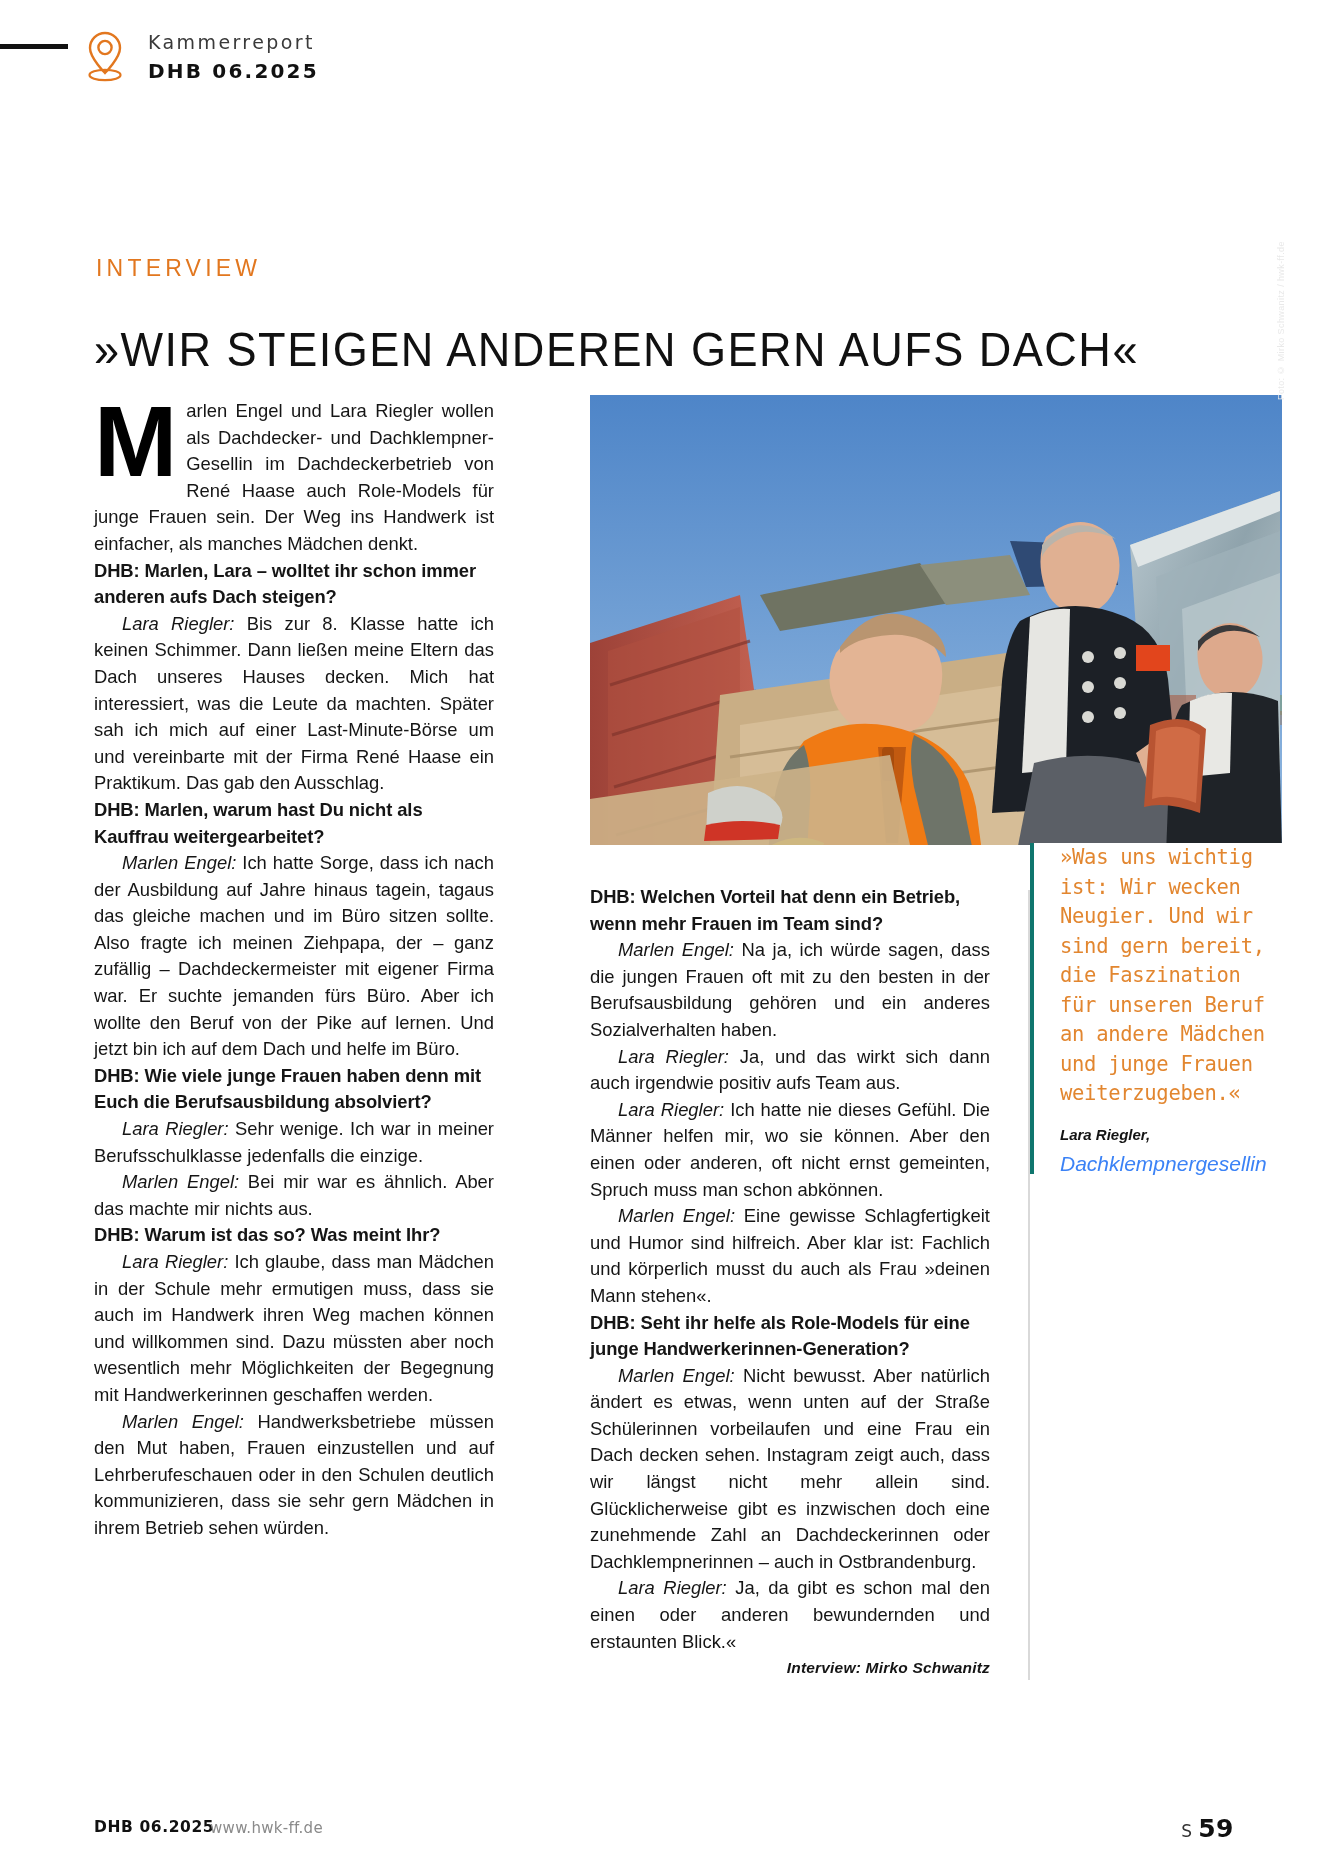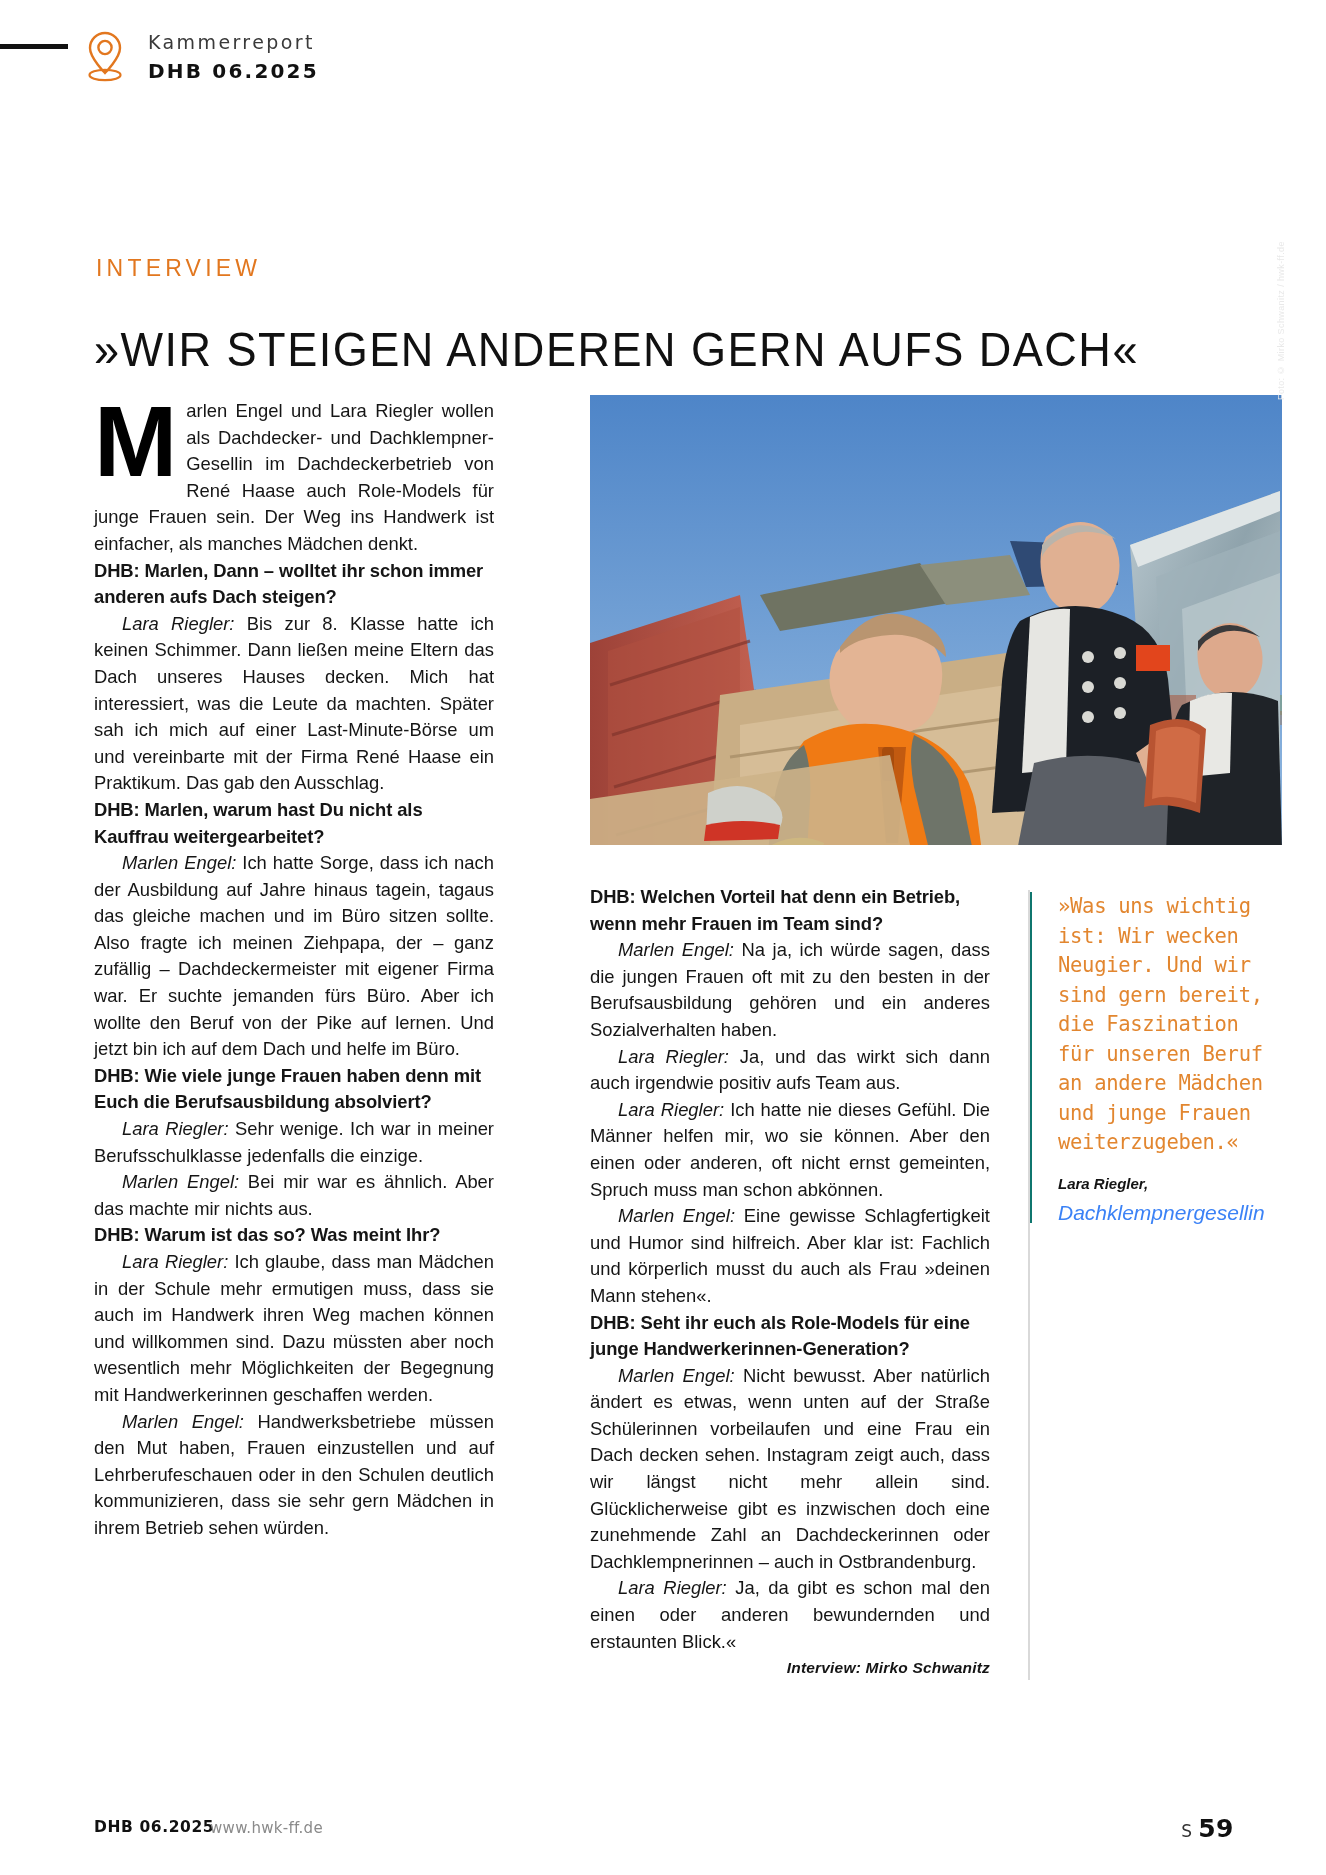--- a/index.html
+++ b/index.html
@@ -167,24 +167,24 @@
     font-size: 15.5px;
     letter-spacing: 0.2px;
     margin-top: 14px;
     text-align: right;
   }
 
   
   .pullquote {
     position: absolute;
     left: 1030px;
-    top: 892px;
+    top: 843px;
     width: 252px;
     padding-left: 26px;
-    border-left: 2px solid #0f766e;
+    border-left: 4px solid #0f766e;
     box-sizing: border-box;
     background: #ffffff;
   }
   .pullquote-text {
     font-family: "DejaVu Sans Mono", "Liberation Mono", monospace;
     font-size: 20.5px;
     line-height: 29.5px;
     color: #e2862f;
     letter-spacing: -0.3px;
     font-weight: 400;
@@ -377,21 +377,21 @@
     <path d="M118 398 q34 -16 62 4 q18 14 10 30 l-74 8 Z" fill="#cfd1cb"></path>
     <path d="M116 430 q36 -8 74 0 l-2 14 l-74 2 Z" fill="#cf3426"></path>
   </svg>
 </div>
 <div class="photo-credit">Foto: © Mirko Schwanitz / hwk-ff.de</div>
 
 <div class="col col-left">
 
   <p class="intro"><span class="dropcap">M</span><span>arlen Engel und Lara Riegler wollen als Dachdecker- und Dachklempner-Gesellin im Dachdeckerbetrieb von René Haase auch Role-Models für junge Frauen sein. Der Weg ins Handwerk ist einfacher, als manches Mädchen denkt.</span></p>
 
-  <p class="q">DHB: Marlen, Dann – wolltet ihr schon immer anderen aufs Dach steigen?</p>
+  <p class="q">DHB: Marlen, Lara – wolltet ihr schon immer anderen aufs Dach steigen?</p>
   <p class="a"><span class="spk">Lara Riegler:</span> <span>Bis zur 8. Klasse hatte ich keinen Schimmer. Dann ließen meine Eltern das Dach unseres Hauses decken. Mich hat interessiert, was die Leute da machten. Später sah ich mich auf einer Last-Minute-Börse um und vereinbarte mit der Firma René Haase ein Praktikum. Das gab den Ausschlag.</span></p>
 
   <p class="q">DHB: Marlen, warum hast Du nicht als Kauffrau weitergearbeitet?</p>
   <p class="a"><span class="spk">Marlen Engel:</span> <span>Ich hatte Sorge, dass ich nach der Ausbildung auf Jahre hinaus tagein, tagaus das gleiche machen und im Büro sitzen sollte. Also fragte ich meinen Ziehpapa, der – ganz zufällig – Dachdeckermeister mit eigener Firma war. Er suchte jemanden fürs Büro. Aber ich wollte den Beruf von der Pike auf lernen. Und jetzt bin ich auf dem Dach und helfe im Büro.</span></p>
 
   <p class="q">DHB: Wie viele junge Frauen haben denn mit Euch die Berufsausbildung absolviert?</p>
   <p class="a"><span class="spk">Lara Riegler:</span> <span>Sehr wenige. Ich war in meiner Berufsschulklasse jedenfalls die einzige.</span></p>
   <p class="a"><span class="spk">Marlen Engel:</span> <span>Bei mir war es ähnlich. Aber das machte mir nichts aus.</span></p>
 
   <p class="q">DHB: Warum ist das so? Was meint Ihr?</p>
@@ -402,21 +402,21 @@
 
 <div class="col col-mid">
 
   <p class="q">DHB: Welchen Vorteil hat denn ein Betrieb, wenn mehr Frauen im Team sind?</p>
   <p class="a"><span class="spk">Marlen Engel:</span> <span>Na ja, ich würde sagen, dass die jungen Frauen oft mit zu den besten in der Berufsausbildung gehören und ein anderes Sozialverhalten haben.</span></p>
   <p class="a"><span class="spk">Lara Riegler:</span> <span>Ja, und das wirkt sich dann auch irgendwie positiv aufs Team aus.</span></p>
 
   <p class="a"><span class="spk">Lara Riegler:</span> <span>Ich hatte nie dieses Gefühl. Die Männer helfen mir, wo sie können. Aber den einen oder anderen, oft nicht ernst gemeinten, Spruch muss man schon abkönnen.</span></p>
   <p class="a"><span class="spk">Marlen Engel:</span> <span>Eine gewisse Schlagfertigkeit und Humor sind hilfreich. Aber klar ist: Fachlich und körperlich musst du auch als Frau »deinen Mann stehen«.</span></p>
 
-  <p class="q">DHB: Seht ihr euch als Role-Models für eine junge Handwerkerinnen-Generation?</p>
+  <p class="q">DHB: Seht ihr helfe als Role-Models für eine junge Handwerkerinnen-Generation?</p>
   <p class="a"><span class="spk">Marlen Engel:</span> <span>Nicht bewusst. Aber natürlich ändert es etwas, wenn unten auf der Straße Schülerinnen vorbeilaufen und eine Frau ein Dach decken sehen. Instagram zeigt auch, dass wir längst nicht mehr allein sind. Glücklicherweise gibt es inzwischen doch eine zunehmende Zahl an Dachdeckerinnen oder Dachklempnerinnen – auch in Ostbrandenburg.</span></p>
   <p class="a"><span class="spk">Lara Riegler:</span> <span>Ja, da gibt es schon mal den einen oder anderen bewundernden und erstaunten Blick.«</span></p>
 
   <p class="byline">Interview: Mirko Schwanitz</p>
 
 </div>
 
 <div class="col-divider"></div>
 
 <div class="pullquote">

